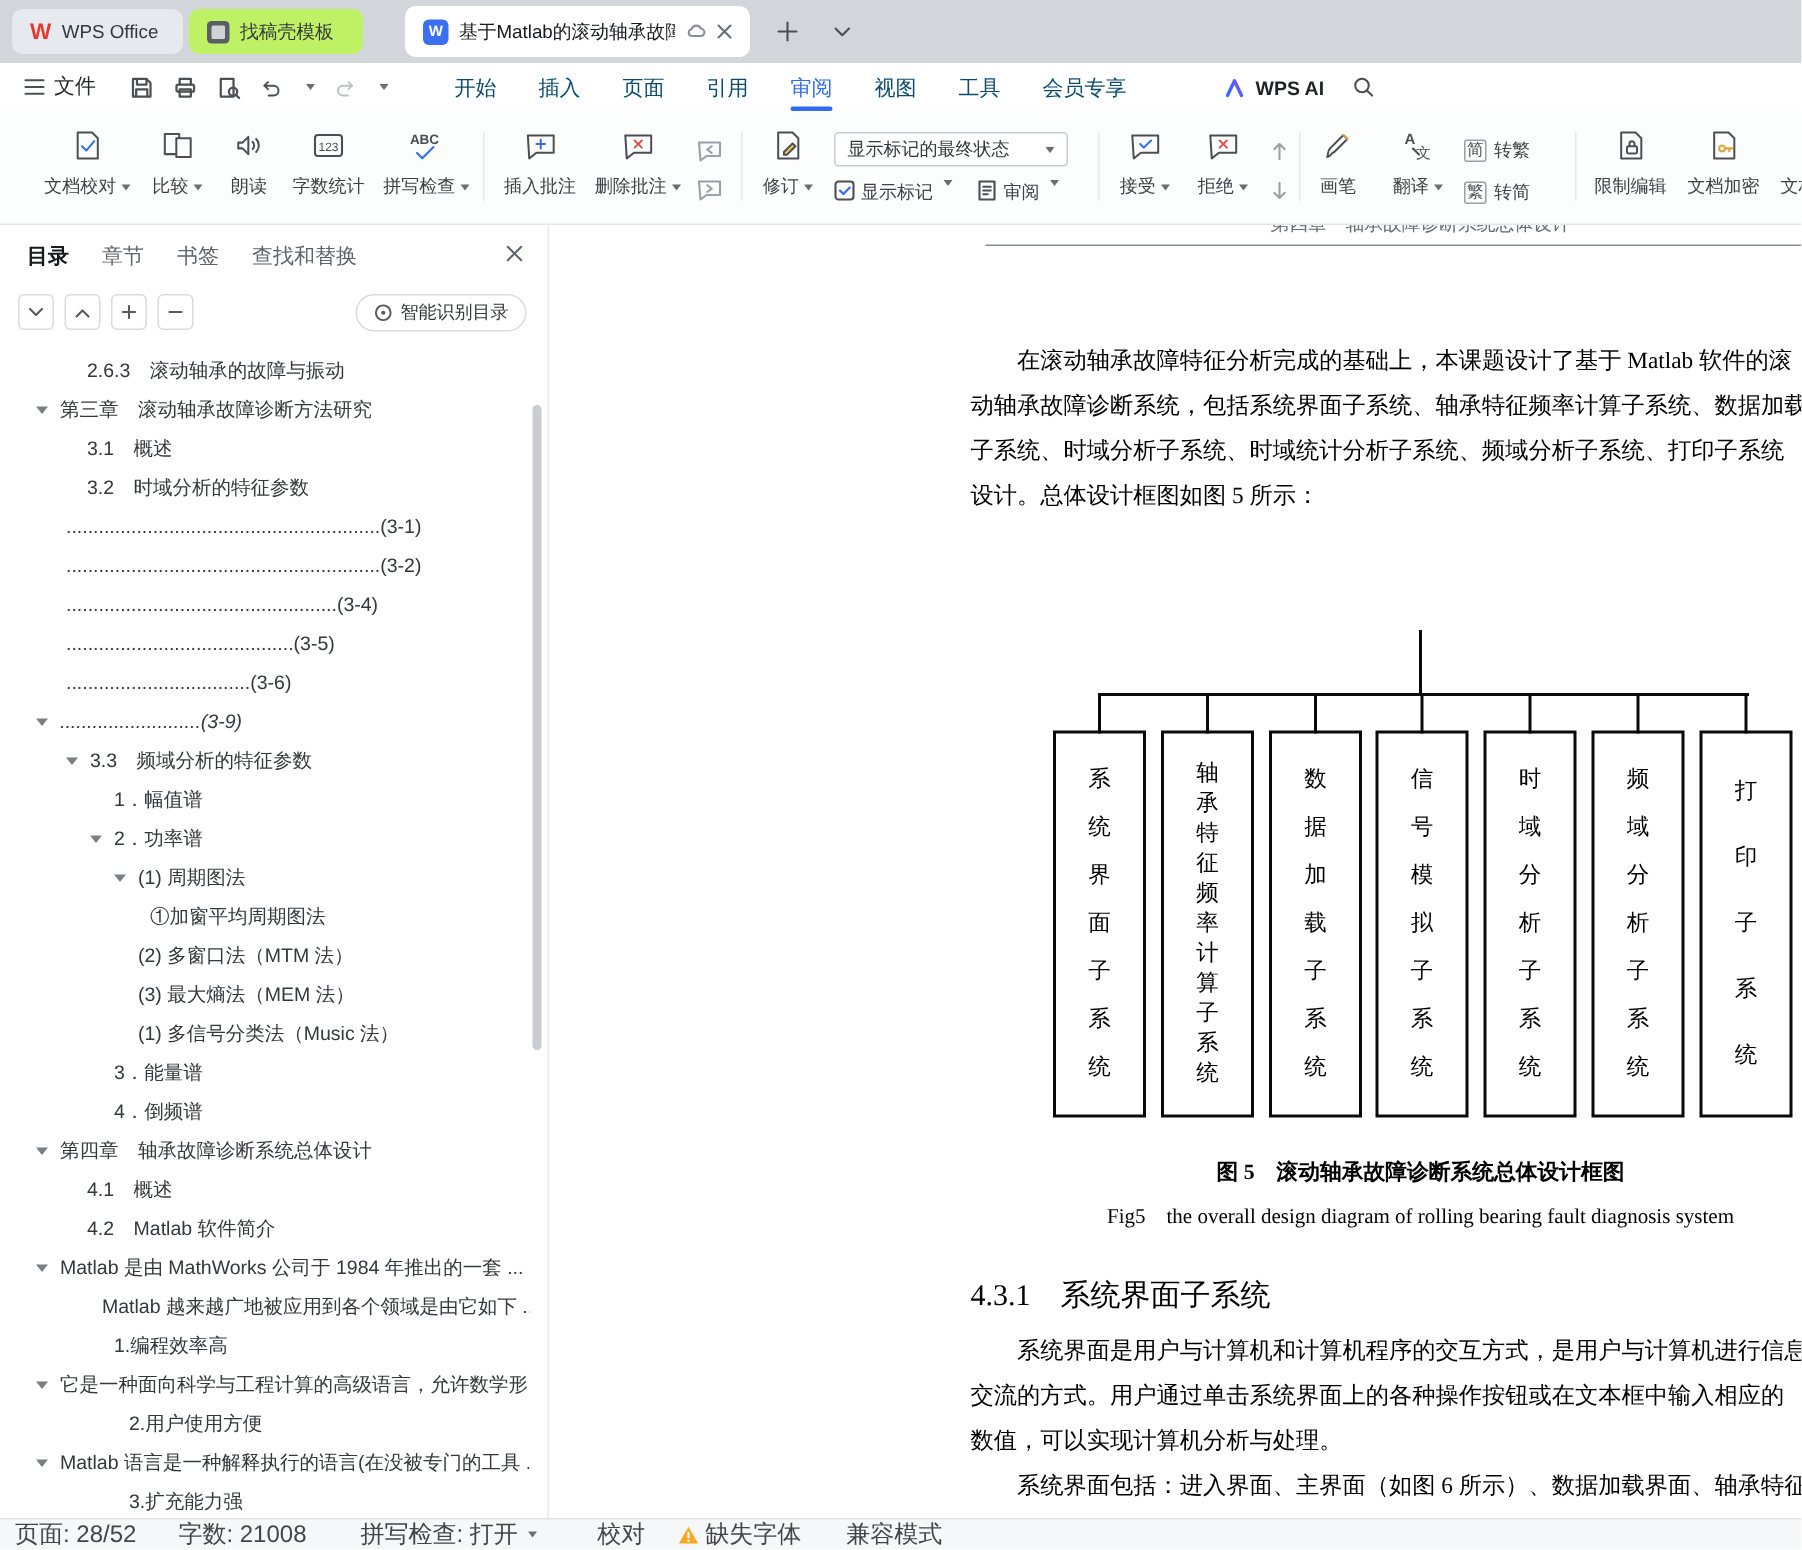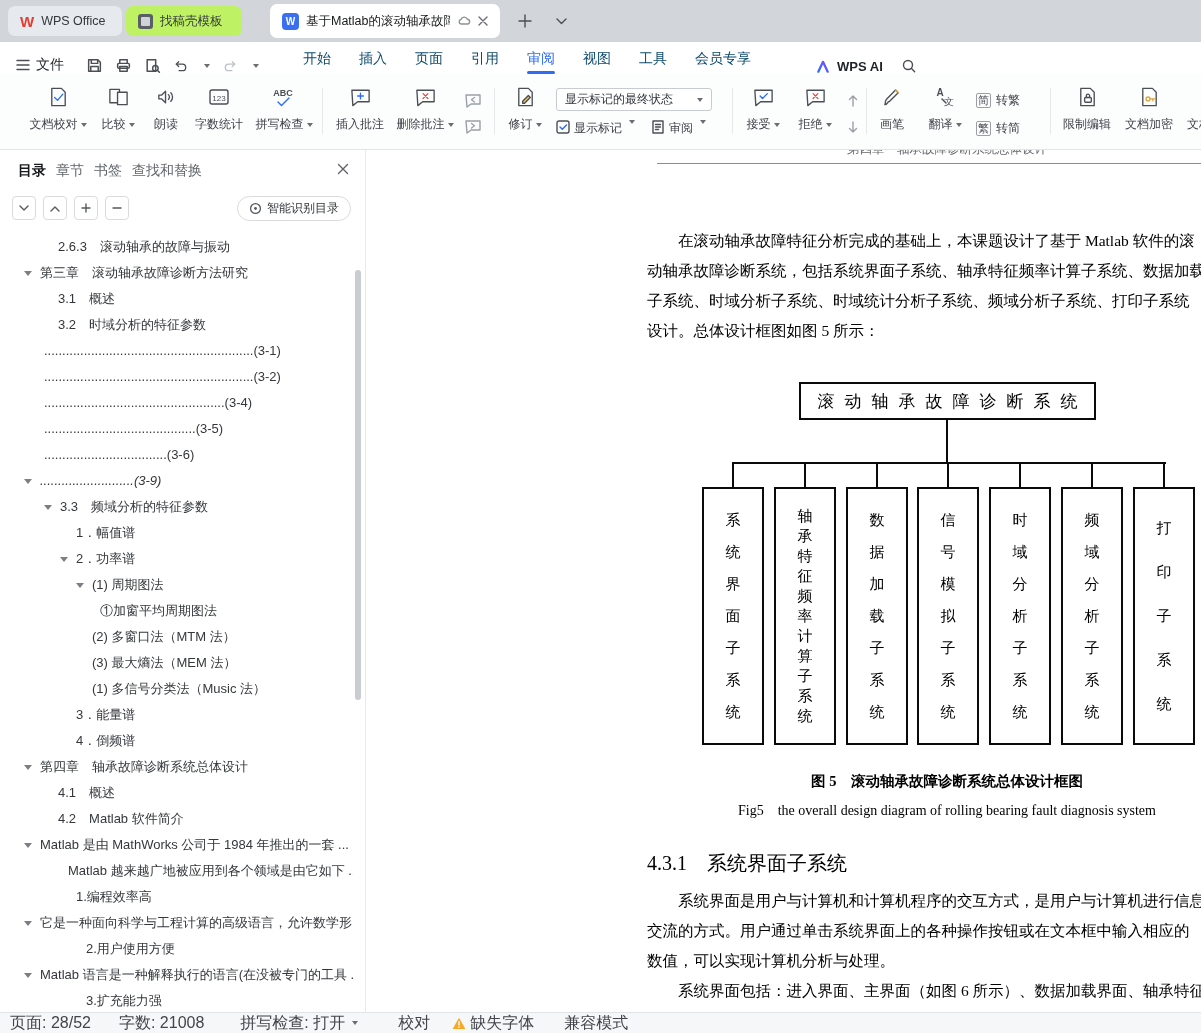--- a/index.html
+++ b/index.html
@@ -15,21 +15,21 @@
   .chip1{margin-left:8px;background:#e6e9ed;width:114px}
   .chip2{margin-left:4px;background:#bef264;width:116px}
   .chipA{margin-left:28px;background:#fff;height:34px;width:230px;color:#17181a}
   .wlogo{font-weight:bold;font-size:15px;color:#e23c31;line-height:1}
   .wdoc{width:17px;height:17px;background:#3a6ff2;border-radius:4px;color:#fff;font-size:10px;font-weight:bold;display:flex;align-items:center;justify-content:center}
   .tplic{width:15px;height:15px;background:#5a5f66;border-radius:3px;position:relative}
   .tplic:after{content:"";position:absolute;left:3px;top:3px;right:3px;bottom:3px;background:#cfd3d8;border-radius:1px}
   .chipA .title{flex:1;overflow:hidden}
   .tbtn{margin-left:14px;display:flex;align-items:center;justify-content:center;width:22px;height:22px}
   
-  .menubar{position:absolute;left:0;top:42px;right:0;height:32px;background:#fff;display:flex;align-items:flex-end;font-size:14px}
+  .menubar{position:absolute;left:0;top:42px;right:0;height:32px;background:#fff;display:flex;align-items:center;font-size:14px}
   .filebtn{display:flex;align-items:center;gap:6px;margin-left:16px;color:#24272c}
   .qicons{display:flex;align-items:center;gap:12px;margin-left:22px}
   .mtabs{display:flex;align-items:center;margin-left:30px}
   .mtab{padding:0 14px;height:32px;line-height:32px;position:relative;color:#0c4a6e}
   .mtab.active{color:#2f6bf3}
   .mtab.active:after{content:"";position:absolute;left:50%;margin-left:-14px;bottom:0;width:28px;height:3px;border-radius:2px;background:#2f6bf3}
   .wpsai{display:flex;align-items:center;gap:6px;margin-left:50px;font-weight:bold;font-size:13px;color:#1f2329}
   
   .ribbon{position:absolute;left:0;top:74px;right:0;height:76px;background:#fcfdfd;border-bottom:1px solid #e2e4e7}
   .rb{position:absolute;top:10px;display:flex;flex-direction:column;align-items:center;gap:6px}
@@ -37,21 +37,21 @@
   .lab{font-size:12px;color:#3e4247;display:flex;align-items:center;white-space:nowrap}
   .vsep{position:absolute;top:14px;height:46px;width:1px;background:#e6e8ea}
   .rsm{position:absolute;width:22px;height:22px;display:flex;align-items:center;justify-content:center;border-radius:3px}
   .dd{position:absolute;left:556px;top:14px;width:156px;height:23px;border:1px solid #c8ccd2;border-radius:3px;background:#fff;display:flex;align-items:center;justify-content:space-between;padding:0 8px;font-size:12px;color:#33373c}
   .mrow{position:absolute;left:556px;top:46px;display:flex;gap:16px;align-items:center;font-size:12px;color:#3e4247}
   .mitem{display:flex;align-items:flex-start;gap:4px}
   .conv{position:absolute;display:flex;align-items:center;gap:5px;font-size:12px;color:#3e4247}
   .cjkic{font-size:11px;color:#4b4f54;border:1px solid #9aa0a6;border-radius:2px;width:15px;height:15px;line-height:13px;text-align:center}
   
   .sidebar{position:absolute;left:0;top:150px;width:366px;bottom:21px;background:#fff;border-right:1px solid #e8e9eb;overflow:hidden}
-  .sbtabs{position:absolute;left:0;top:0;right:0;height:42px;display:flex;align-items:center;gap:10px;padding-left:18px;font-size:14px;color:#60646a}
+  .sbtabs{position:absolute;left:0;top:0;right:0;height:42px;display:flex;align-items:center;gap:22px;padding-left:18px;font-size:14px;color:#60646a}
   .sbtabs .active{color:#17191c;font-weight:bold}
   .sbclose{position:absolute;right:16px;top:13px}
   .sbbtns{position:absolute;left:12px;top:46px;display:flex;gap:7px}
   .sqbtn{width:24px;height:24px;border:1px solid #d9dbdf;border-radius:4px;background:#fff;display:flex;align-items:center;justify-content:center}
   .pill{position:absolute;right:14px;top:46px;height:25px;border:1px solid #d9dbdf;border-radius:13px;display:flex;align-items:center;gap:5px;padding:0 11px;font-size:12px;color:#34373b;background:#fff}
   .toc-row{position:absolute;left:0;right:12px;height:26px;line-height:26px;font-size:13px;color:#34373b;white-space:nowrap;overflow:hidden}
   .toc-text{display:block}
   .tri{position:absolute;top:11px;width:0;height:0;border-left:4px solid transparent;border-right:4px solid transparent;border-top:5px solid #7b7e83}
   .sbscroll{position:absolute;right:4px;top:120px;width:6px;height:430px;border-radius:3px;background:#c9ccd1}
   
@@ -599,21 +599,20 @@
   <div class="hdrline"></div>
 
   <div class="para" id="para1">
       <div class="dline find">在滚动轴承故障特征分析完成的基础上，本课题设计了基于 Matlab 软件的滚</div>
       <div class="dline">动轴承故障诊断系统，包括系统界面子系统、轴承特征频率计算子系统、数据加载</div>
       <div class="dline">子系统、时域分析子系统、时域统计分析子系统、频域分析子系统、打印子系统</div>
       <div class="dline">设计。总体设计框图如图 5 所示：</div>
     </div>
 
   <div id="diagram">
-    <div class="rootbox">滚动轴承故障诊断系统</div>
     <div class="dl" style="left:579px;top:42px;width:2px;height:42px"></div>
     <div class="dl" style="left:366px;top:84px;width:433px;height:2px"></div>
   <div class="dl" style="left: 365px; top: 84px; width: 2px; height: 27px;"></div>
       <div class="dbox" style="left: 335px; line-height: 32px;">系
 统
 界
 面
 子
 系
 统</div>

